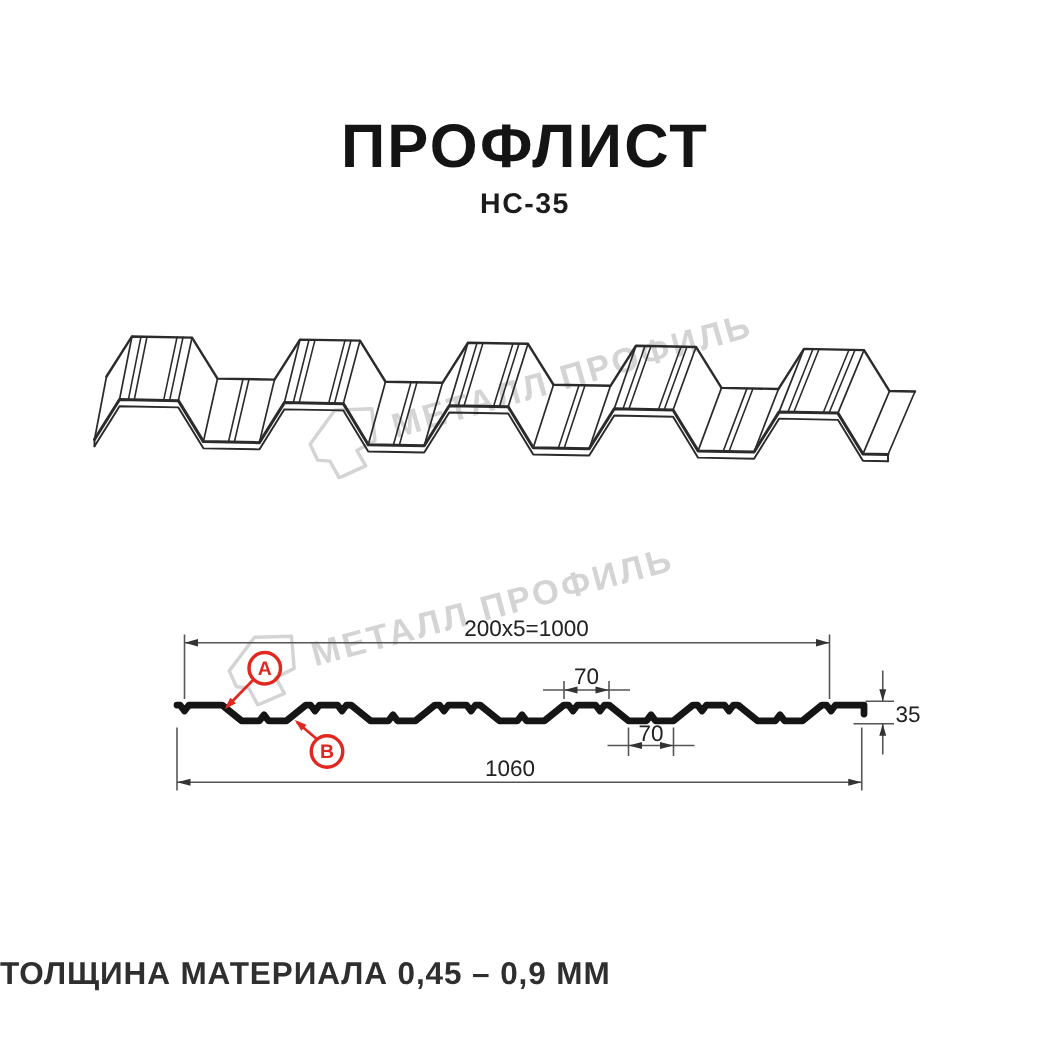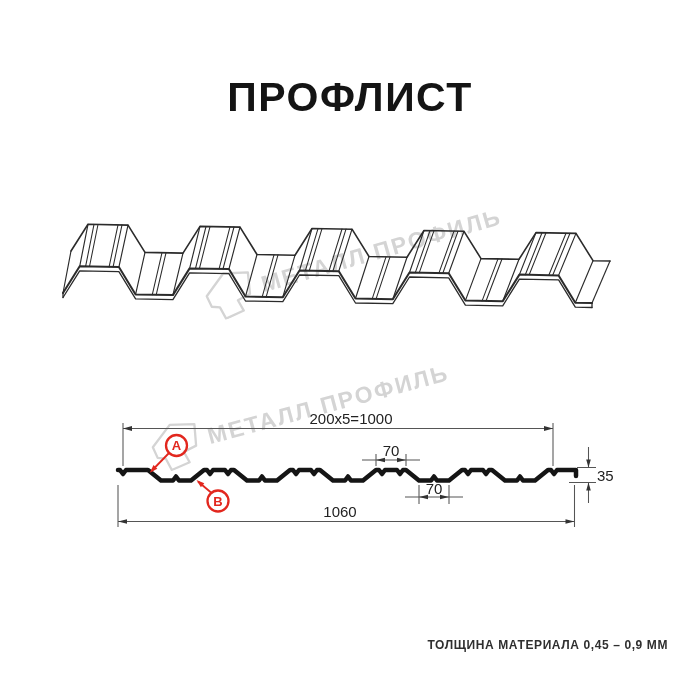--- a/index.html
+++ b/index.html
@@ -2,22 +2,22 @@
 <html style="--accent: #e2271e; --wm: #d4d4d4;"><head>
 <meta charset="utf-8">
 <style>
   html,body{margin:0;padding:0;background:#fff;}
   .page{position:relative;width:700px;height:700px;background:#fff;overflow:hidden;
         font-family:"Liberation Sans",sans-serif;margin-top:24px;}
   .title{position:absolute;top:50px;left:0;width:700px;text-align:center;
          font-size:41px;font-weight:800;letter-spacing:1.5px;color:#141414;}
   .subtitle{position:absolute;top:102px;left:0;width:700px;text-align:center;
          font-size:19px;font-weight:600;letter-spacing:1px;color:#1c1c1c;}
-  .footer{position:absolute;top:614px;left:0;width:668px;text-align:right;
-         font-size:12px;font-weight:600;letter-spacing:.6px;color:#2f2f2f;}
+  .footer{position:absolute;top:614px;left:0;width:668px;text-align:left;
+         font-size:21px;font-weight:600;letter-spacing:.6px;color:#2f2f2f;}
   .wm{position:absolute;display:flex;align-items:center;gap:6px;color:var(--wm,#d4d4d4);
       font-weight:bold;font-size:23px;letter-spacing:2px;white-space:nowrap;
       transform-origin:left center;z-index:1;}
   .wm1{left:204px;top:253px;transform:rotate(-16deg);}
   .wm2{left:150px;top:404px;transform:rotate(-15deg);}
   .wm svg{display:block;}
   #draw{position:absolute;left:0;top:0;z-index:2;}
   .thin{stroke:#555;stroke-width:1.05;fill:none;}
   .dimtext{fill:#222;font-size:15px;font-family:"Liberation Sans",sans-serif;}
   .arrow{fill:#333;stroke:none;}
@@ -25,20 +25,21 @@
   .redtext{fill:var(--accent,#e2271e);font-size:13px;font-weight:600;
            font-family:"Liberation Sans",sans-serif;}
   .redarrow{fill:var(--accent,#e2271e);stroke:none;}
 </style>
 </head>
 <body>
 
 <div class="page">
 
   <div class="title">ПРОФЛИСТ</div>
+  <div class="subtitle">НС-35</div>
 
   <div class="wm wm1">
     <svg width="54" height="48" viewBox="0 0 56 50">
       <path d="M4,21 L27,3 L52,9 L48,31 L34,34 L37,46 L17,49 L14,36 L6,33 Z" fill="none" stroke="var(--wm,#d4d4d4)" stroke-width="2.4" stroke-linejoin="round"></path>
     </svg>
     <span>МЕТАЛЛ ПРОФИЛЬ</span>
   </div>
 
   <div class="wm wm2">
     <svg width="54" height="48" viewBox="0 0 56 50">

